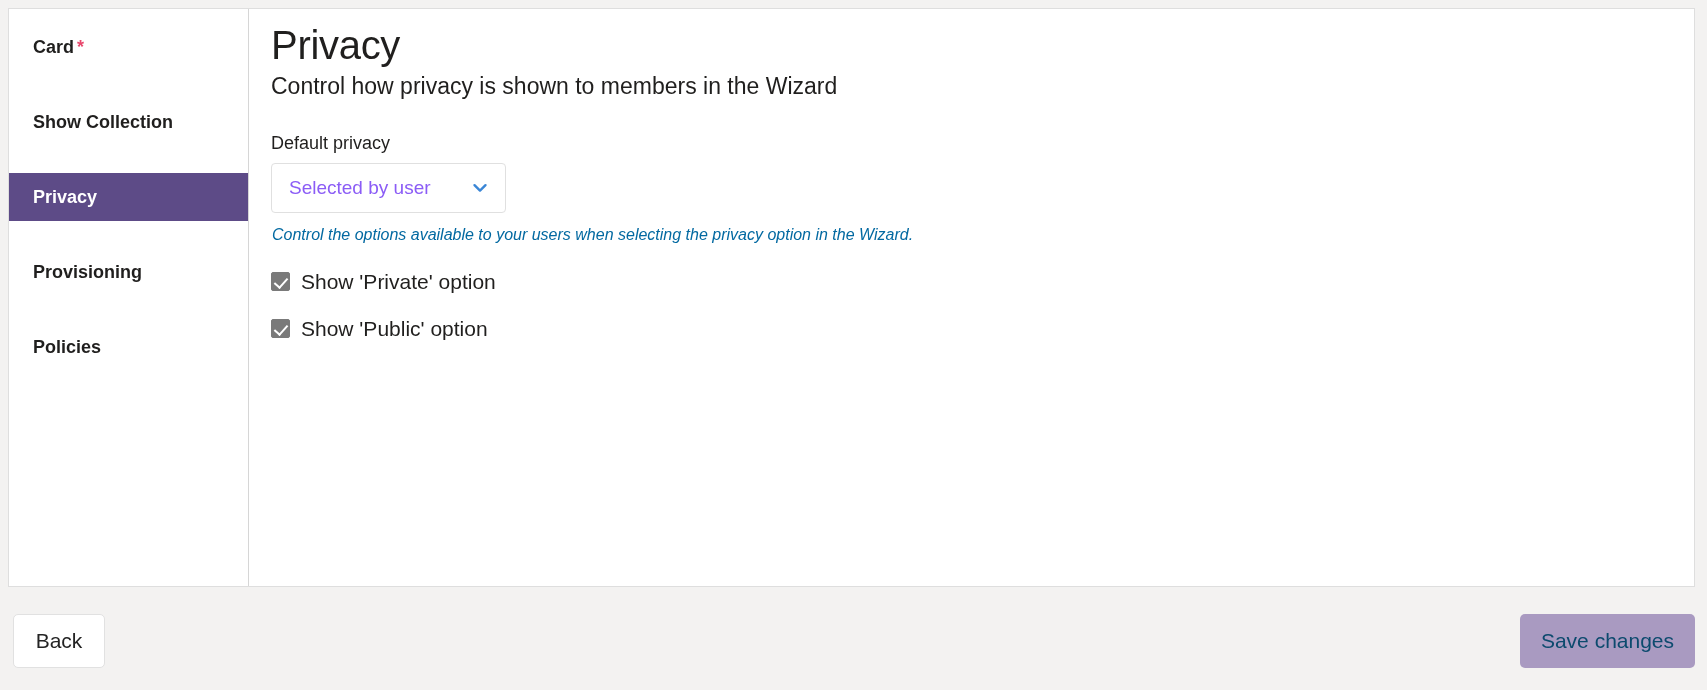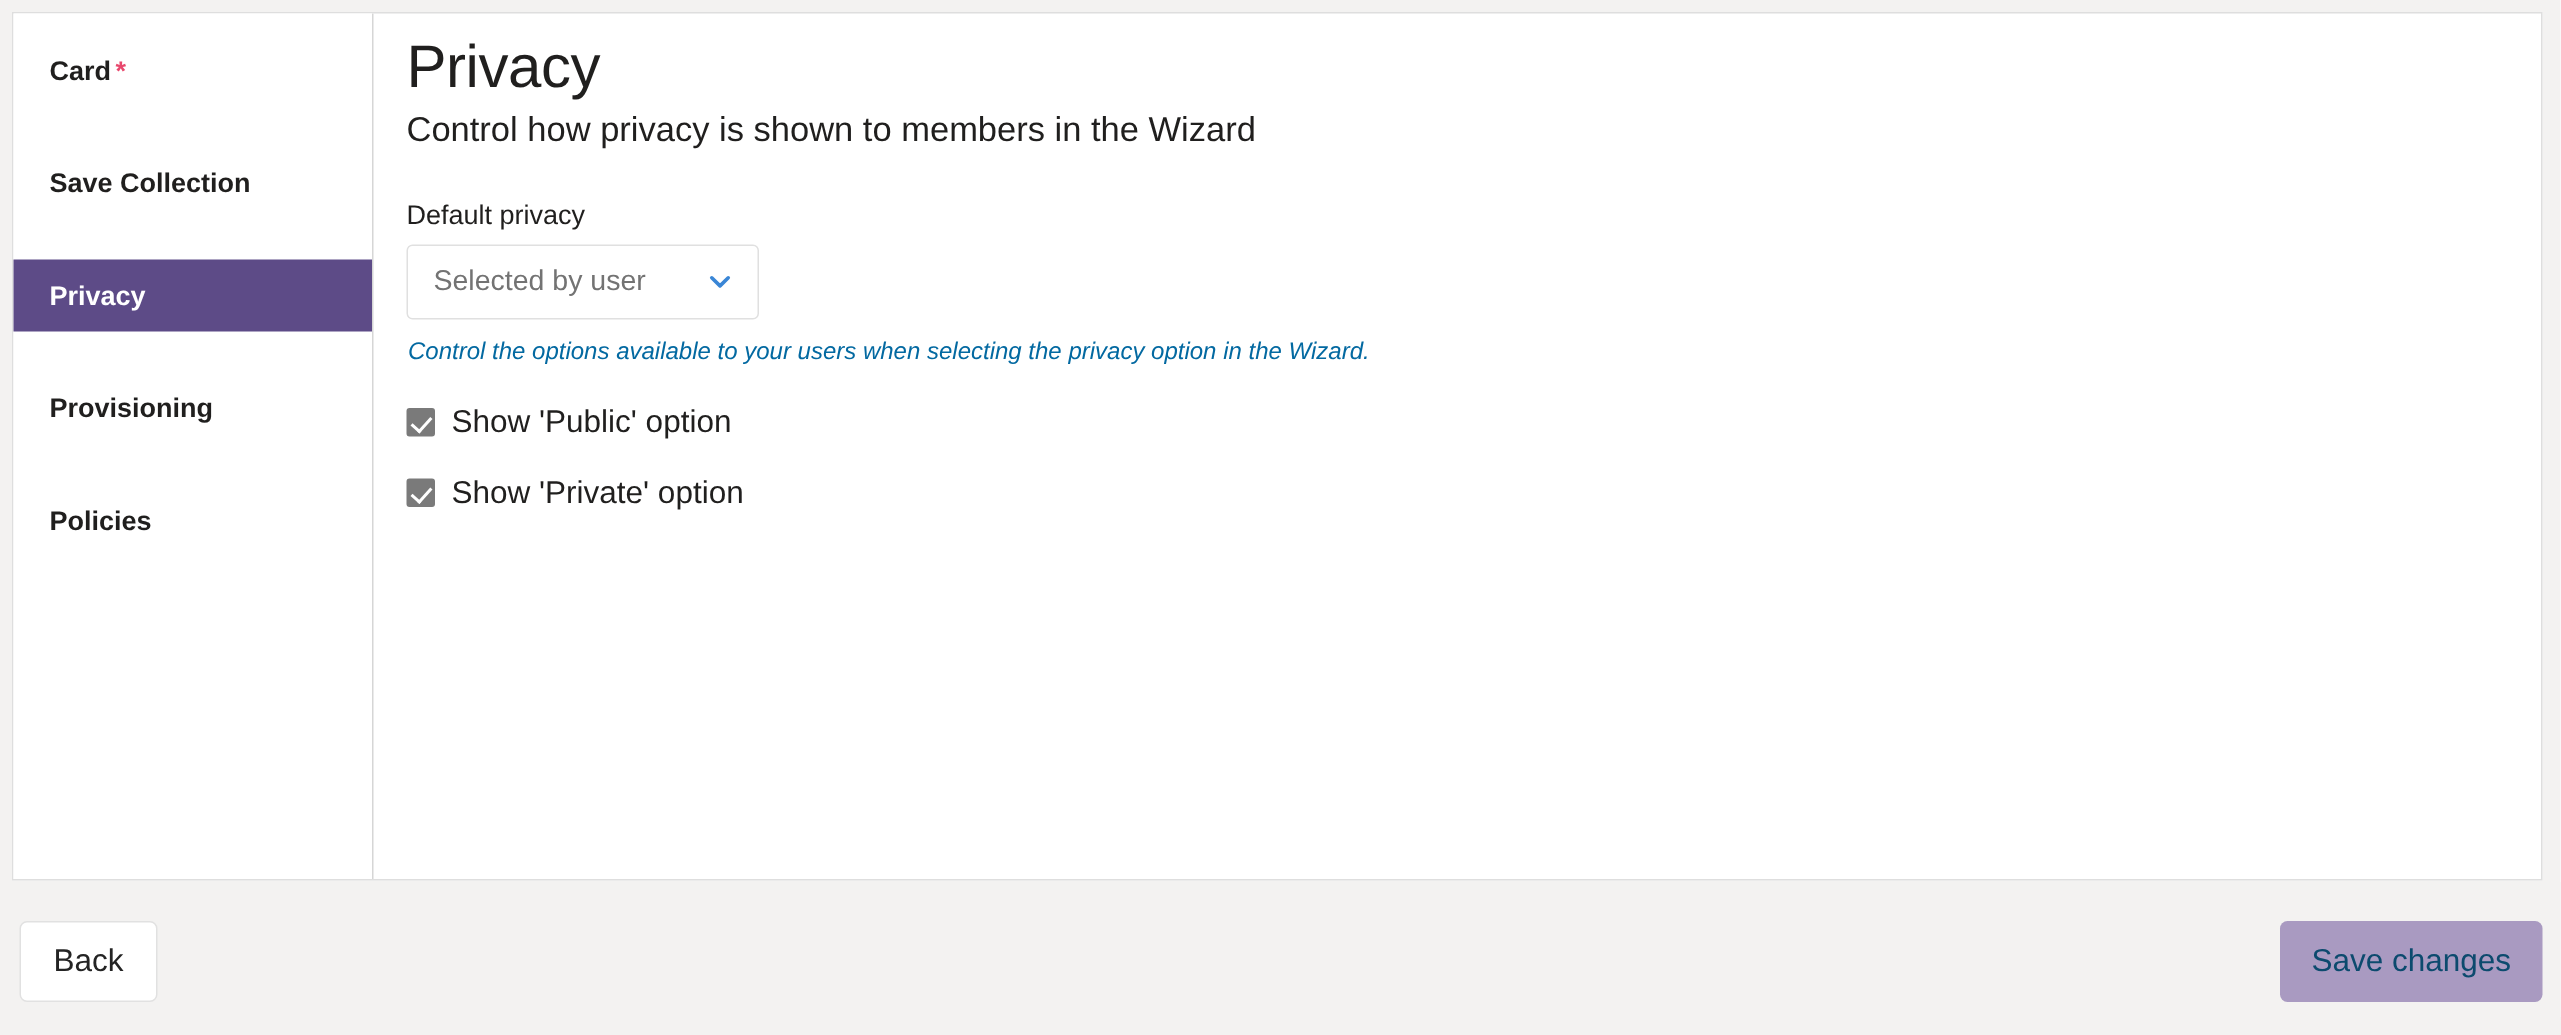--- a/index.html
+++ b/index.html
@@ -100,21 +100,21 @@
     display: inline-flex;
     align-items: center;
     justify-content: space-between;
     width: 235px;
     height: 50px;
     padding: 0 16px 0 17px;
     border: 1px solid #e0e0e0;
     border-radius: 4px;
     background: #ffffff;
     font-size: 19px;
-    color: #737373;
+    color: #8b5cf6;
     cursor: pointer;
     user-select: none;
   }
   .dropdown .chev {
     display: inline-block;
     width: 18px;
     height: 18px;
     margin-left: 10px;
     flex: 0 0 auto;
   }
@@ -212,21 +212,21 @@
 
 <div class="app">
 
   <div class="panel">
 
     <nav class="sidebar">
       <div class="nav-item">
         <span>Card</span><span class="req">*</span>
       </div>
       <div class="nav-item">
-        <span>Save Collection</span>
+        <span>Show Collection</span>
       </div>
       <div class="nav-item active">
         <span>Privacy</span>
       </div>
       <div class="nav-item">
         <span>Provisioning</span>
       </div>
       <div class="nav-item">
         <span>Policies</span>
       </div>
@@ -244,26 +244,26 @@
           <svg width="18" height="18" viewBox="0 0 18 18" aria-hidden="true">
             <path d="M3.5 6.2 L9 11.6 L14.5 6.2" fill="none" stroke="#3a86d6" stroke-width="2.4" stroke-linecap="round" stroke-linejoin="round"></path>
           </svg>
         </span>
       </div>
 
       <p class="help-text">Control the options available to your users when selecting the privacy option in the Wizard.</p>
 
       <div class="check-row">
         <span class="cbox checked"></span>
-        <span class="check-label">Show 'Public' option</span>
+        <span class="check-label">Show 'Private' option</span>
       </div>
 
       <div class="check-row">
         <span class="cbox checked"></span>
-        <span class="check-label">Show 'Private' option</span>
+        <span class="check-label">Show 'Public' option</span>
       </div>
 
     </section>
   </div>
 
   <div class="footer">
     <button class="btn-back" type="button">Back</button>
     <button class="btn-save" type="button">Save changes</button>
   </div>
 

